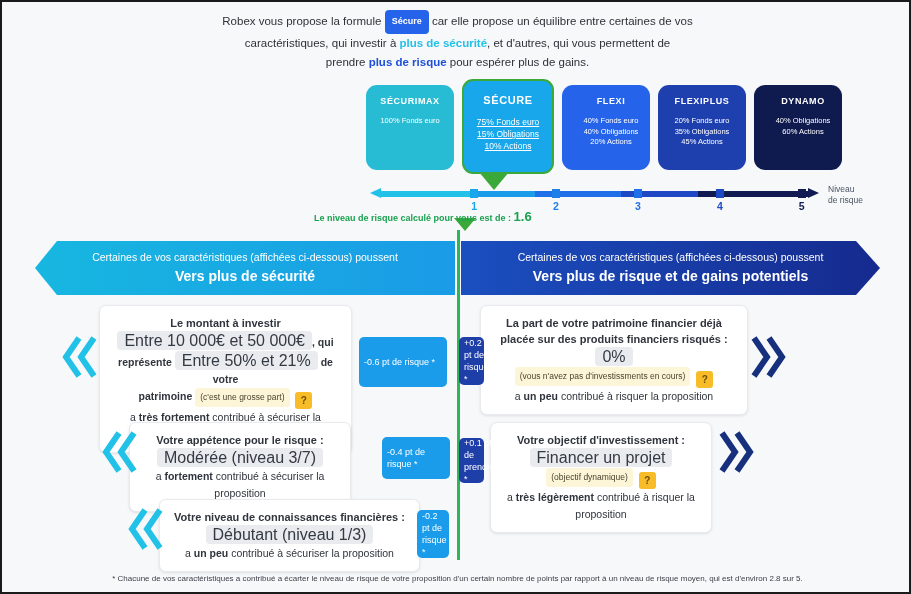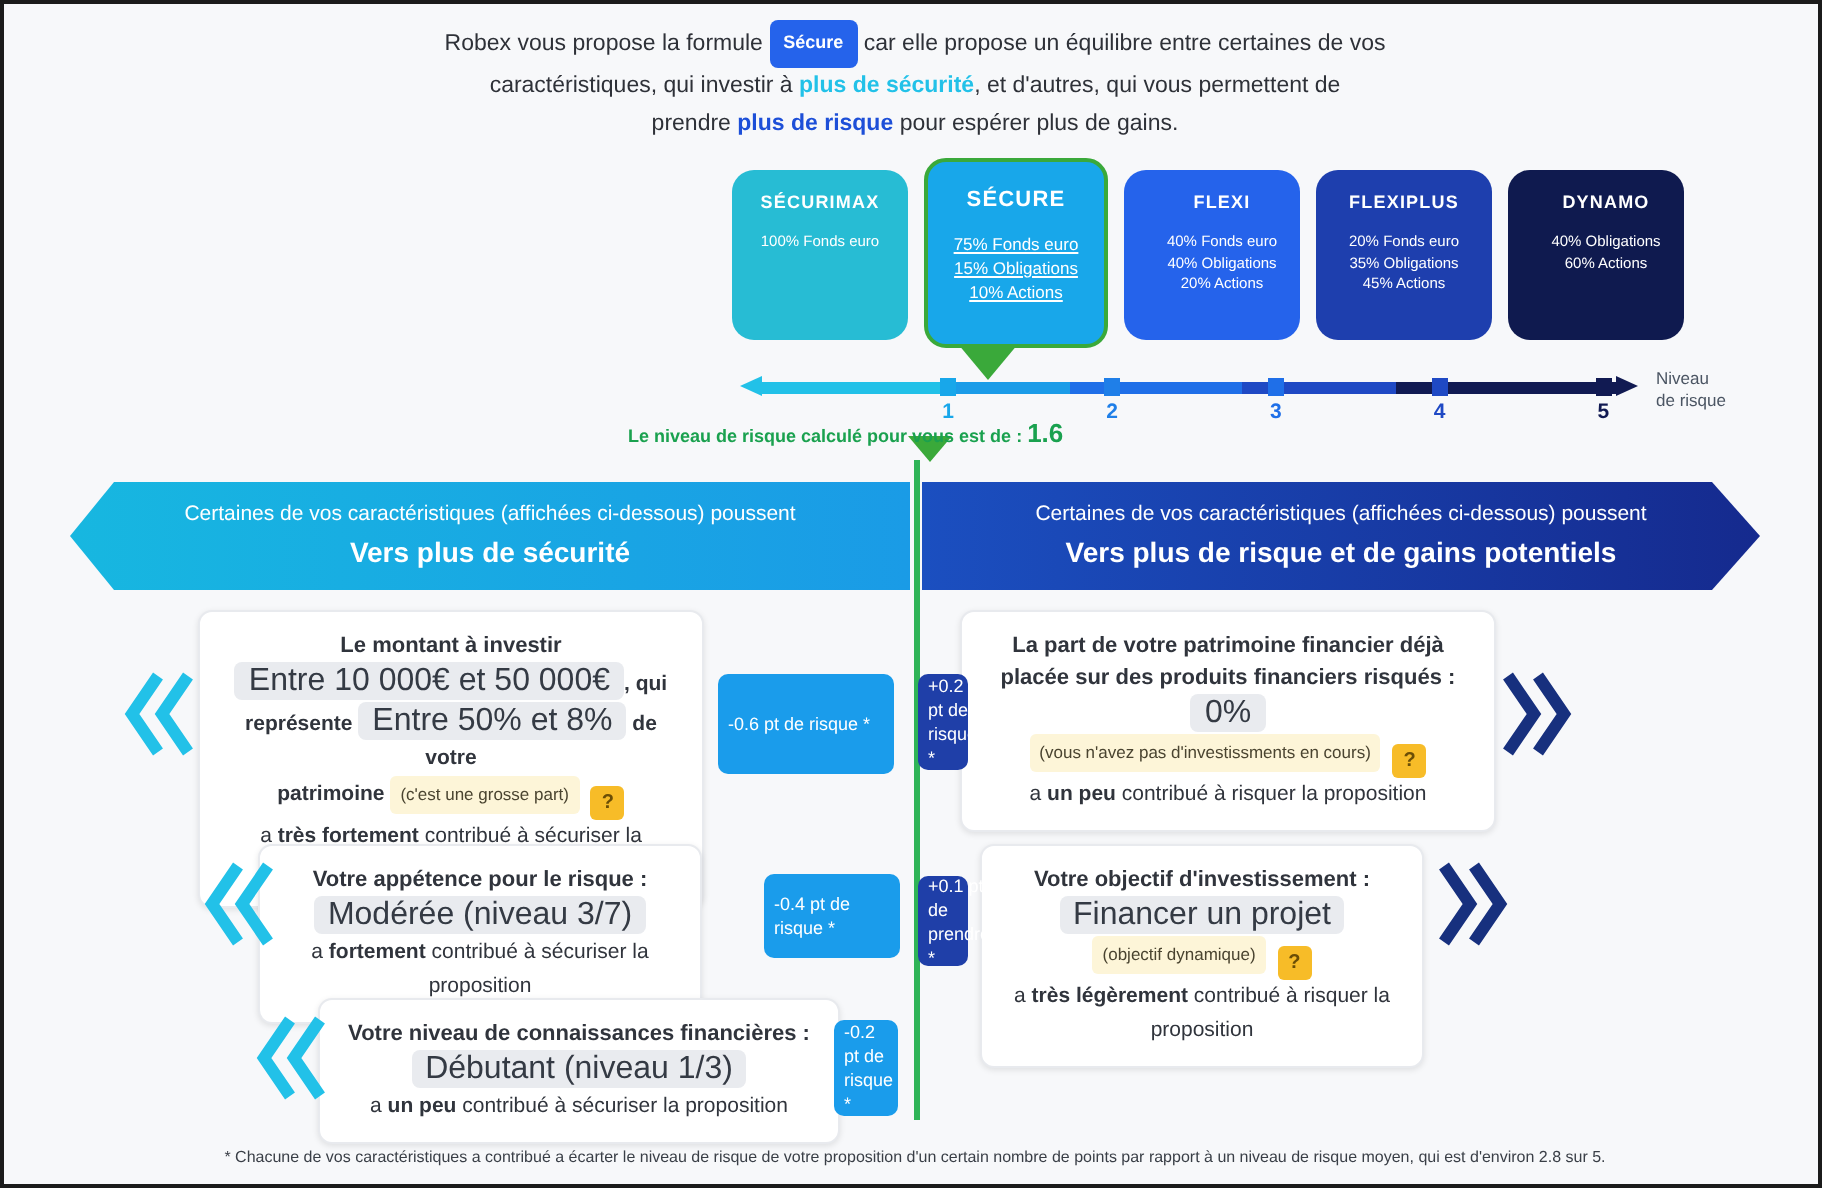--- a/index.html
+++ b/index.html
@@ -264,21 +264,21 @@
   <div class="banner banner-right">
     <div class="l1">Certaines de vos caractéristiques (affichées ci-dessous) poussent</div>
     <div class="l2">Vers plus de risque et de gains potentiels</div>
   </div>
 
   <div class="fcard" style="left:97px; top:303px; width:253px;">
     <div class="head">Le montant à investir</div>
     <div>
       <span class="chip">Entre 10 000€ et 50 000€</span><b>, qui</b><br>
       <b>représente</b>
-      <span class="chip">Entre 50% et 8%</span>
+      <span class="chip">Entre 50% et 21%</span>
       <b>de votre</b><br>
       <b>patrimoine</b>
       <span class="chip-yellow">(c'est une grosse part)</span>
       <span class="qmark">?</span>
     </div>
     <div>
       <span>a</span>
       <b>très fortement</b>
       <span>contribué à sécuriser la proposition</span>
     </div>

